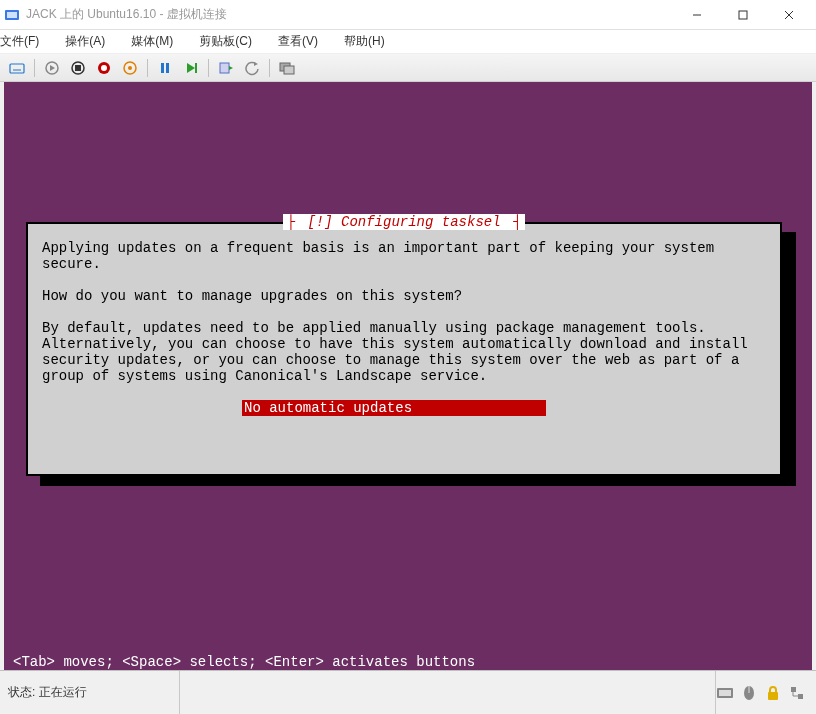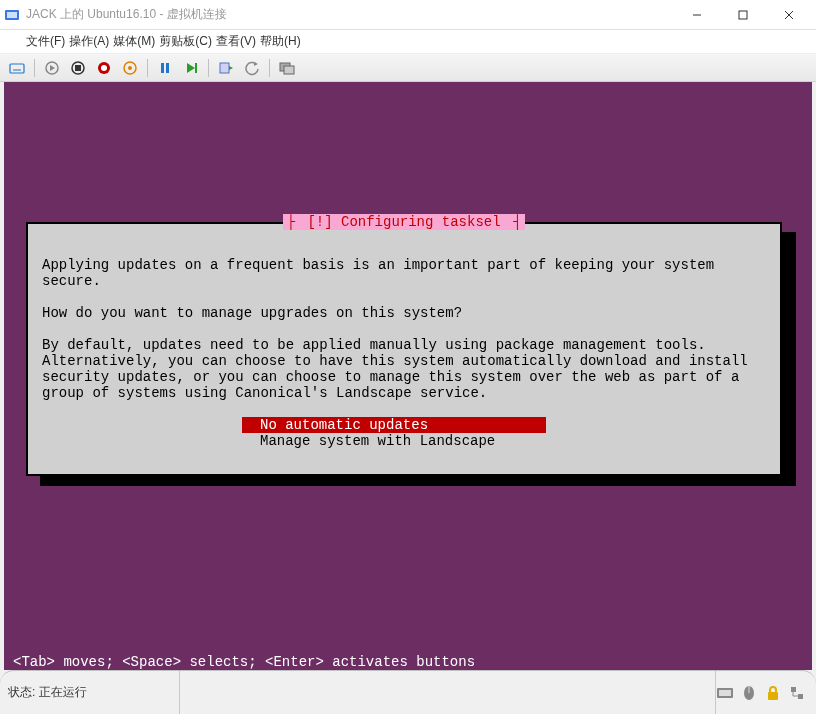--- a/index.html
+++ b/index.html
@@ -43,22 +43,22 @@
       justify-content: center;
       color: #666;
       cursor: pointer;
     }
 
     .menubar {
       height: 24px;
       background: #fff;
       display: flex;
       align-items: center;
-      padding: 0 26px;
-      gap: 4px;
+      padding: 0 0;
+      gap: 26px;
       font-size: 12px;
       color: #333;
       border-bottom: 1px solid #eee;
     }
     .menu-item { cursor: pointer; }
 
     .toolbar {
       height: 28px;
       background: linear-gradient(#f5f5f5,#e8e8e8);
       border-bottom: 1px solid #d0d0d0;
@@ -113,33 +113,34 @@
     }
     .dialog-title-row {
       position:absolute;
       top:-10px;
       left:0; right:0;
       text-align:center;
       color:#c00000;
       background:transparent;
     }
     .dialog-title-row span {
-      background:#f9a8d4;
+      background:#ffffff;
       padding:0 4px;
+      font-style:italic;
     }
     .dialog-body {
       white-space: normal;
-      margin-top: 19px;
+      margin-top: 2px;
     }
     .para { margin-bottom: 16px; }
     .options {
       margin-left: 200px;
     }
     .opt {
-      padding: 0 18px;
+      padding: 0 2px;
       cursor: pointer;
       display:block;
     }
     .opt.selected {
       background: #c00000;
       color: #fff;
       width: 304px;
     }
 
     .helpbar {
@@ -157,21 +158,20 @@
       position:absolute;
       bottom:0; left:0;
       width:816px;
       height:44px;
       background:#f0f0f0;
       border-top:1px solid #c0c0c0;
       display:flex;
       align-items:center;
       font-size:12px;
       color:#333;
-      border-radius:14px;
     }
     .status-cell {
       padding:0 8px;
       height:100%;
       display:flex;
       align-items:center;
       border-right:1px solid #c8c8c8;
     }
     .status-cell.first { width:180px; }
     .status-right {
@@ -295,21 +295,20 @@
   <div class="dialog">
     <div class="dialog-title-row">
       <span>├ <span>[!] Configuring tasksel</span> ┤</span>
     </div>
     <div class="dialog-body">
       <div class="para">Applying updates on a frequent basis is an important part of keeping your system secure.</div>
       <div class="para">How do you want to manage upgrades on this system?</div>
       <div class="para">By default, updates need to be applied manually using package management tools. Alternatively, you can choose to have this system automatically download and install security updates, or you can choose to manage this system over the web as part of a group of systems using Canonical's Landscape service.</div>
       <div class="options">
         <span class="opt selected">No automatic updates</span>
-        <span class="opt">Manage system with Landscape</span>
       </div>
     </div>
   </div>
   <div class="helpbar">&lt;Tab&gt; moves; &lt;Space&gt; selects; &lt;Enter&gt; activates buttons</div>
 </div>
 
 <div class="statusbar">
   <div class="status-cell first">状态: 正在运行</div>
   <div class="status-cell" style="flex:1"></div>
   <div class="status-right">

